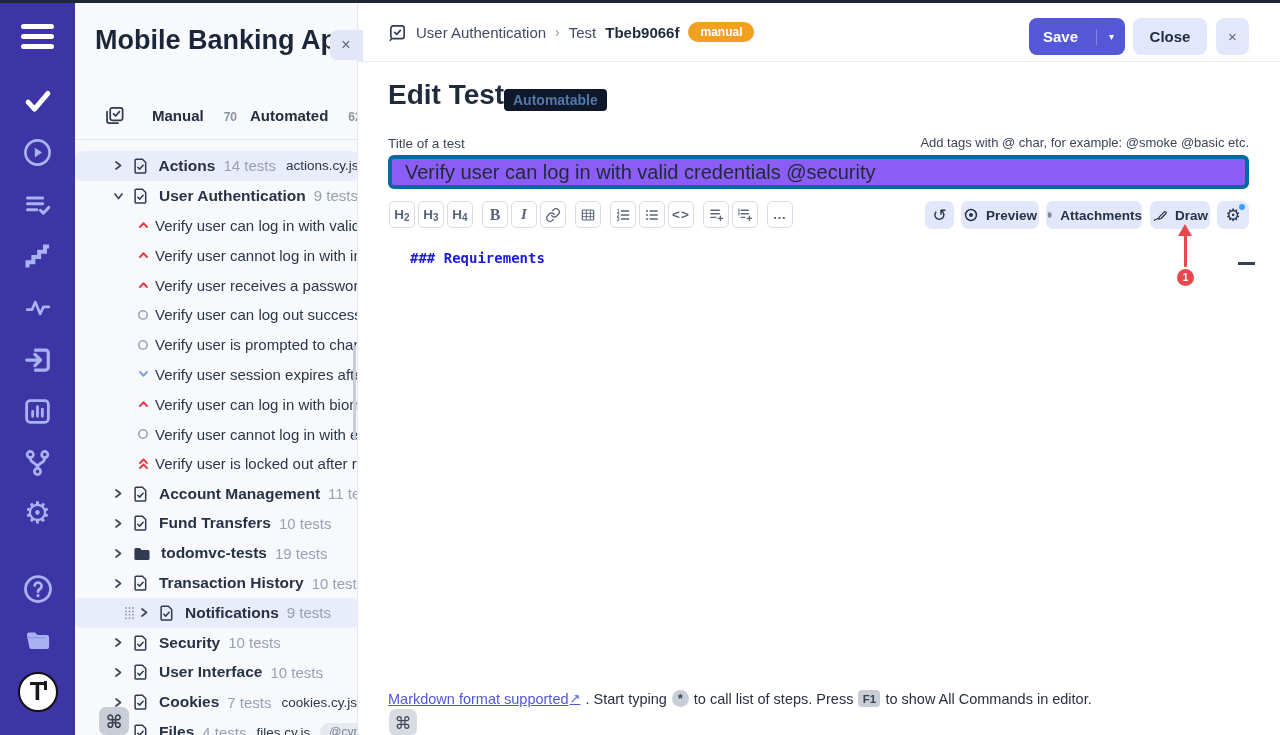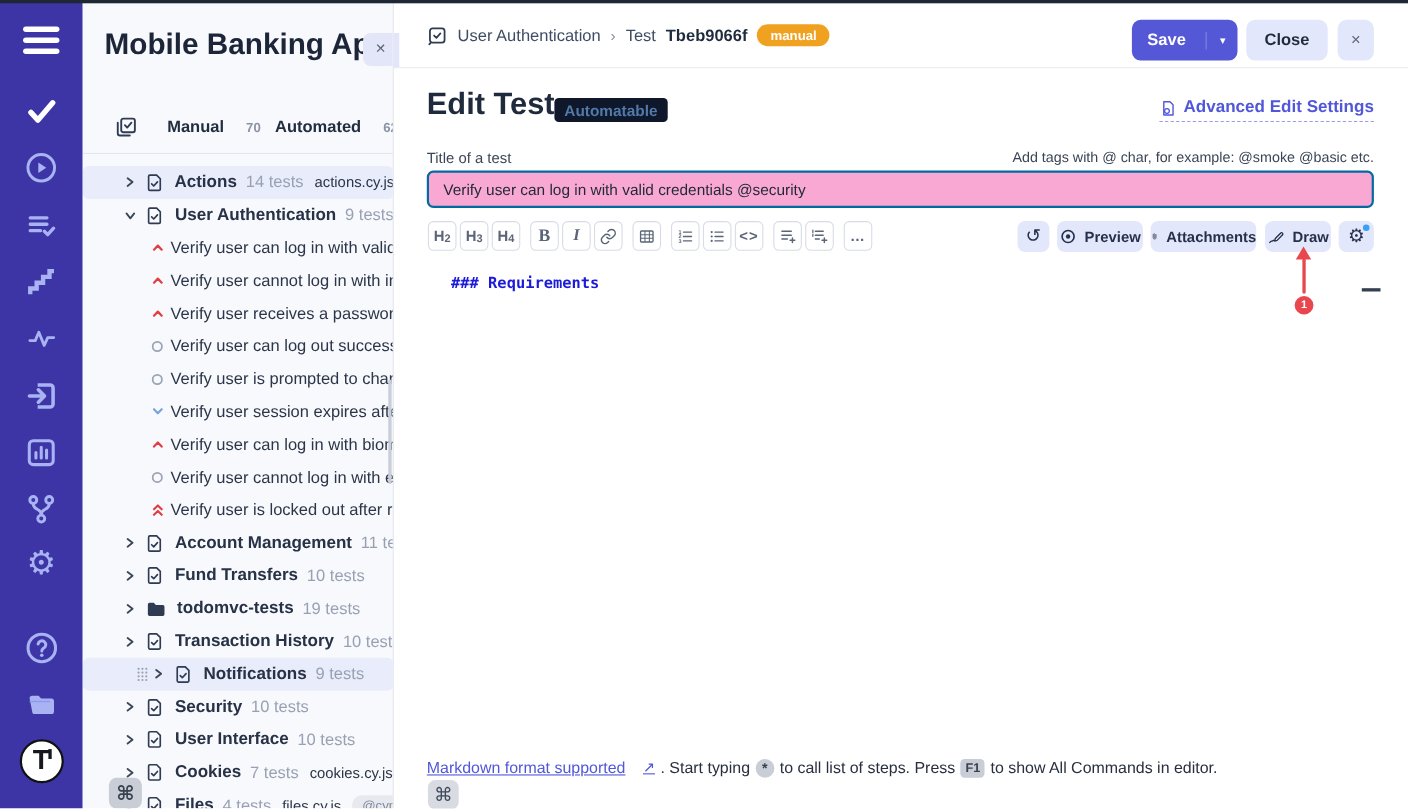--- a/index.html
+++ b/index.html
@@ -81,22 +81,22 @@
 
   .h1 { position:absolute; left:30px; top:76px; font-size:28px; font-weight:800; color:#1f2b3d; }
   .autobadge { position:absolute; left:146px; top:86px; background:#0f172a; color:#517aa9;
     font-size:14px; font-weight:700; padding:3px 9px; border-radius:4px; }
   .advlink { position:absolute; right:31px; top:86px; display:flex; align-items:center; gap:6px;
     color:#5157d9; font-size:15.5px; font-weight:700; border-bottom:1px dashed #9a9ee8; padding-bottom:3px; }
 
   .lbl-title { position:absolute; left:30px; top:133px; font-size:13.5px; color:#3a4657; }
   .lbl-tags { position:absolute; right:31px; top:132px; font-size:13px; color:#3a4657; }
   .titleinput { position:absolute; left:30px; top:152px; width:861px; height:34px;
-    border:2px solid #0369a1; border-radius:6px; background:#f9a8d4; padding:0 13px;
-    font-family:"Liberation Sans", sans-serif; font-size:14px; color:#1f2937; outline:none; }
+    border:4px solid #0369a1; border-radius:6px; background:#8b5cf6; padding:0 13px;
+    font-family:"Liberation Sans", sans-serif; font-size:20px; color:#1f2937; outline:none; }
 
   #mdtoolbar { position:absolute; left:31px; top:198px; display:flex; align-items:center; }
   .tbtn { min-width:26px; height:27px; border:1px solid #d9dce6; border-radius:5px; background:#fff;
     display:flex; align-items:center; justify-content:center; font-size:13.5px; font-weight:700;
     color:#5a6578; margin-left:3px; padding:0 3px; }
   .tbtn:first-child { margin-left:0; }
   .tbtn.grp { margin-left:9px; }
   .tbtn .subd { font-size:10px; margin-top:5px; }
   .tbtn.bold { font-family:"Liberation Serif", serif; font-size:16px; }
   .tbtn.italic { font-family:"Liberation Serif", serif; font-style:italic; font-size:15px; }
@@ -120,21 +120,21 @@
 
   .annot-line { position:absolute; left:826px; top:232px; width:3px; height:32px; background:#e8474e; border-radius:2px; }
   .annot-head { position:absolute; left:820px; top:221px; width:0; height:0;
     border-left:7.5px solid transparent; border-right:7.5px solid transparent; border-bottom:12px solid #e8474e; }
   .annot-badge { position:absolute; left:819px; top:266px; width:17px; height:17px; border-radius:50%;
     background:#e8474e; color:#fff; font-size:10px; font-weight:700;
     display:flex; align-items:center; justify-content:center; }
 
   .footer { position:absolute; left:30px; top:687px; display:flex; align-items:center; gap:5px;
     font-size:14.5px; color:#27303f; white-space:nowrap; }
-  .footer .mdlink { color:#5157d9; text-decoration:underline; display:flex; align-items:center; gap:16px; }
+  .footer .mdlink { color:#5157d9; text-decoration:underline; display:flex; align-items:center; gap:1px; }
   .footer .ext { font-family:"DejaVu Sans", sans-serif; font-size:13px; }
   .key { background:#c9cdd6; color:#39424f; font-weight:700; display:inline-flex;
     align-items:center; justify-content:center; }
   .key.star { width:17px; height:17px; border-radius:50%; font-size:13px; }
   .key.f1 { min-width:22px; height:17px; border-radius:4px; font-size:11.5px; padding:0 3px; }
   .cmdkey-main { position:absolute; left:31px; top:706px; width:28px; height:27px; background:#d8dbe2;
     border-radius:7px; display:flex; align-items:center; justify-content:center; font-size:17px;
     color:#3f4a5a; font-family:"DejaVu Sans", sans-serif; }
 </style>
 </head>
@@ -524,28 +524,20 @@
       <div class="btn-save">
         <span class="sl">Save</span>
         <span class="caret">▾</span>
       </div>
       <div class="btn-close">Close</div>
       <div class="btn-x">×</div>
     </div>
 
     <div class="h1">Edit Test</div>
     <div class="autobadge">Automatable</div>
-    <div class="advlink">
-      <svg width="16" height="17" viewBox="0 0 20 20">
-          <path d="M5 2.5h7l3.5 3.5v11.5H5z" fill="none" stroke="#5157d9" stroke-width="1.6" stroke-linejoin="round"></path>
-          <circle cx="8.6" cy="13" r="2.7" fill="none" stroke="#5157d9" stroke-width="1.4"></circle>
-          <path d="M8.6 9.6v1M8.6 15.4v1M5.5 13h1M10.7 13h1" stroke="#5157d9" stroke-width="1.3"></path>
-        </svg>
-      <span>Advanced Edit Settings</span>
-    </div>
 
     <div class="lbl-title">Title of a test</div>
     <div class="lbl-tags">Add tags with @ char, for example: @smoke @basic etc.</div>
     <input class="titleinput" type="text" value="Verify user can log in with valid credentials @security" style="">
 
     <div id="mdtoolbar">
         <div class="tbtn h2">H<span class="subd">2</span></div>
         <div class="tbtn h3">H<span class="subd">3</span></div>
         <div class="tbtn h4">H<span class="subd">4</span></div>
         <div class="tbtn bold grp">B</div>

